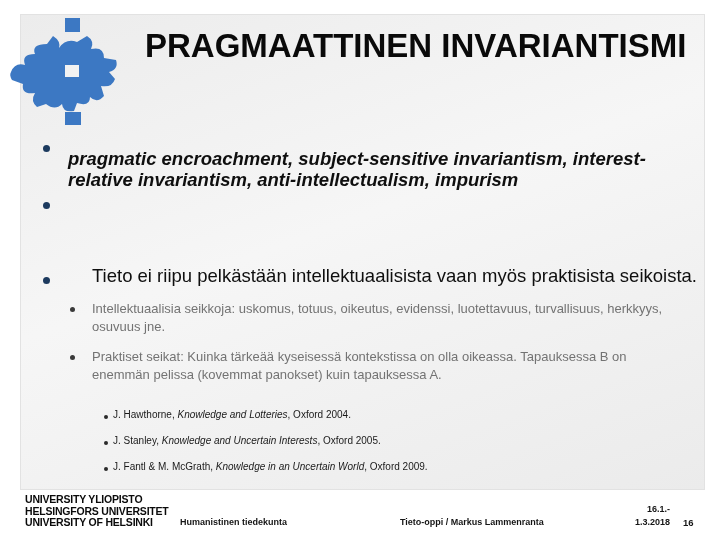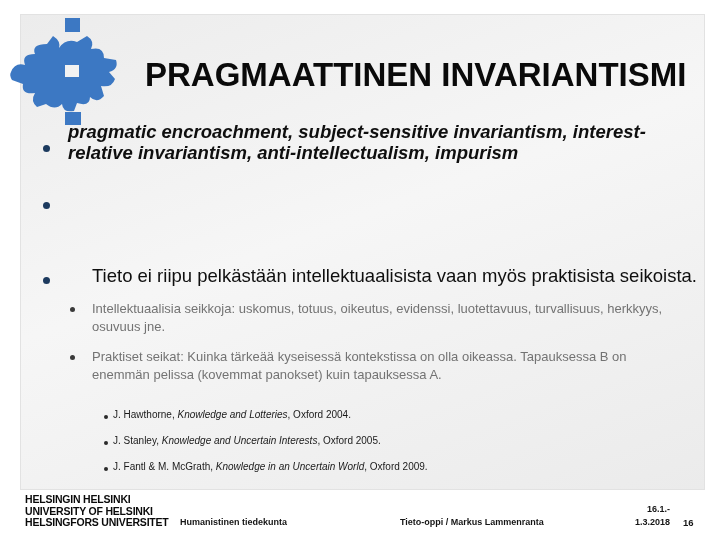--- a/index.html
+++ b/index.html
@@ -9,33 +9,33 @@
     font-family:"Liberation Sans", sans-serif;
     color:#111;
   }
   .slide-panel{
     position:absolute;left:20px;top:14px;width:683px;height:474px;
     background:linear-gradient(160deg,#ececec 0%,#f6f6f6 45%,#ebebeb 100%);
     border:1px solid #e2e2e2;
   }
   .logo{position:absolute;left:8px;top:14px;width:112px;height:118px;}
   .title{
-    position:absolute;left:145px;top:57px;width:560px;
+    position:absolute;left:145px;top:28px;width:560px;
     font-size:33px;font-weight:bold;color:#0a0a0a;line-height:36px;
     white-space:nowrap;
   }
   .dot{position:absolute;border-radius:50%;}
   .dot-main{width:7px;height:7px;background:#1c3a5e;}
   .dot-sub{width:5px;height:5px;background:#3a3a3a;}
   .dot-ref{width:4px;height:4px;background:#2a2a2a;}
   .bullet-text{
     position:absolute;left:68px;width:612px;
     font-size:18.5px;line-height:19.5px;color:#0f0f0f;
   }
-  .b1{top:122px;line-height:20.5px;font-style:italic;font-weight:bold;}
+  .b1{top:149px;line-height:20.5px;font-style:italic;font-weight:bold;}
   .b2{top:194px;}
   .b3{top:266px;margin-left:24px;}
   .sub-text{
     position:absolute;left:92px;width:575px;
     font-size:13px;line-height:17.5px;color:#737373;
   }
   .s1{top:300px;}
   .s2{top:348px;}
   .ref-text{
     position:absolute;left:113px;width:560px;
@@ -101,23 +101,23 @@
   <span class="dot dot-ref" style="left:104px;top:415px;"></span>
   <div class="ref-text r1"><span>J. Hawthorne, </span><span class="book">Knowledge and Lotteries</span><span>, Oxford 2004.</span></div>
 
   <span class="dot dot-ref" style="left:104px;top:441px;"></span>
   <div class="ref-text r2"><span>J. Stanley, </span><span class="book">Knowledge and Uncertain Interests</span><span>, Oxford 2005.</span></div>
 
   <span class="dot dot-ref" style="left:104px;top:467px;"></span>
   <div class="ref-text r3"><span>J. Fantl &amp; M. McGrath, </span><span class="book">Knowledge in an Uncertain World</span><span>, Oxford 2009.</span></div>
 
   <div class="uni-block">
-    <div>HELSINGIN HELSINKI</div>
+    <div>UNIVERSITY YLIOPISTO</div>
+    <div>HELSINGFORS UNIVERSITET</div>
     <div>UNIVERSITY OF HELSINKI</div>
-    <div>HELSINGFORS UNIVERSITET</div>
   </div>
 
   <div class="footer-small faculty">Humanistinen tiedekunta</div>
   <div class="footer-small course">Tieto-oppi / Markus Lammenranta</div>
 
   <div class="date-block">
     <div>16.1.-</div>
     <div>1.3.2018</div>
   </div>
 

